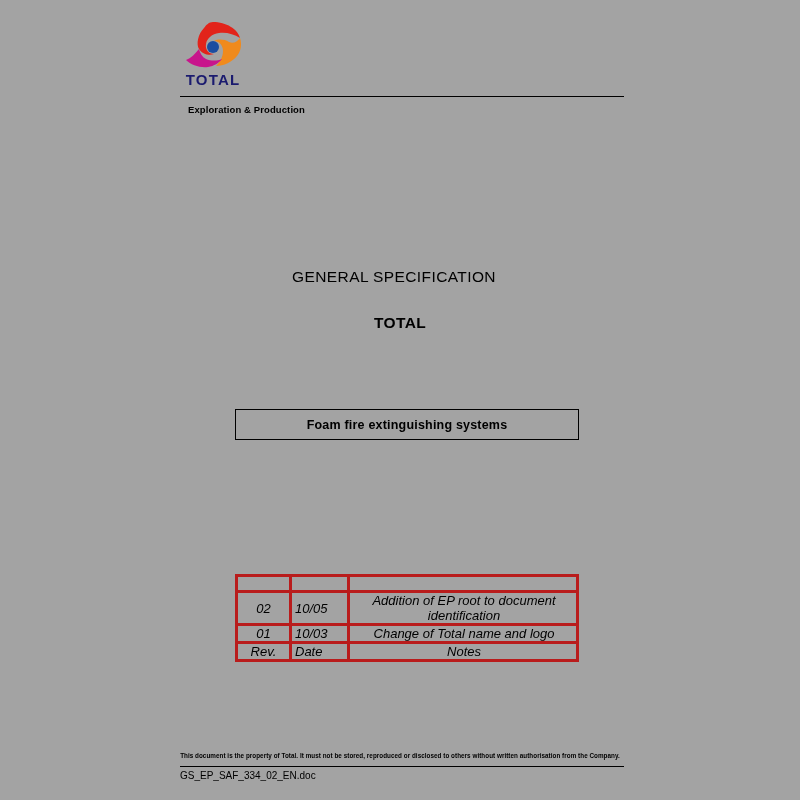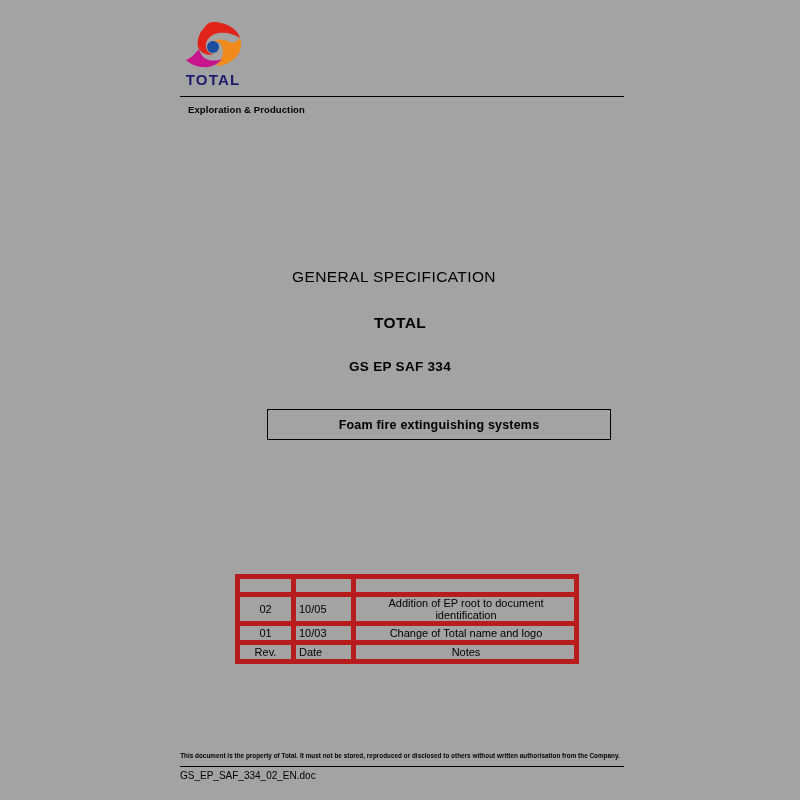--- a/index.html
+++ b/index.html
@@ -102,43 +102,43 @@
   .doc-title-box {
     position: absolute;
     left: 235px;
     top: 409px;
     width: 342px;
     height: 29px;
     border: 1px solid #000;
     display: flex;
     align-items: center;
     justify-content: center;
-    margin-left: 32px;
   }
   .doc-title-box span {
     font-size: 12.5px;
     font-weight: bold;
     letter-spacing: 0.2px;
   }
 
   
   .rev-table {
     position: absolute;
     left: 235px;
     top: 574px;
     width: 344px;
     border-collapse: collapse;
     table-layout: fixed;
   }
   .rev-table td {
-    border: 5px solid #b91c1c;
-    font-size: 11px;
+    border: 3px solid #b91c1c;
+    font-size: 13px;
     height: 14px;
     padding: 0 3px;
     vertical-align: middle;
+    font-style: italic;
   }
   .rev-table td.c-rev { width: 45px; text-align: center; }
   .rev-table td.c-date { width: 49px; text-align: left; }
   .rev-table td.c-notes { text-align: center; padding-left: 5px; }
   .rev-table tr.spacer td { height: 13px; }
 
   
   .footer-note {
     position: absolute;
     left: 0;
@@ -179,21 +179,20 @@
       </svg>
     </div>
     <div class="logo-text">TOTAL</div>
   </div>
 
   <div class="header-rule"></div>
   <div class="ep-line">Exploration &amp; Production</div>
 
   <div class="title-main">GENERAL SPECIFICATION</div>
   <div class="title-sub">TOTAL</div>
-  <div class="title-code">GS EP SAF 334</div>
 
   <div class="doc-title-box">
     <span>Foam fire extinguishing systems</span>
   </div>
 
   <table class="rev-table">
     <tbody>
         <tr class="spacer">
       <td class="c-rev"></td>
       <td class="c-date"></td>

